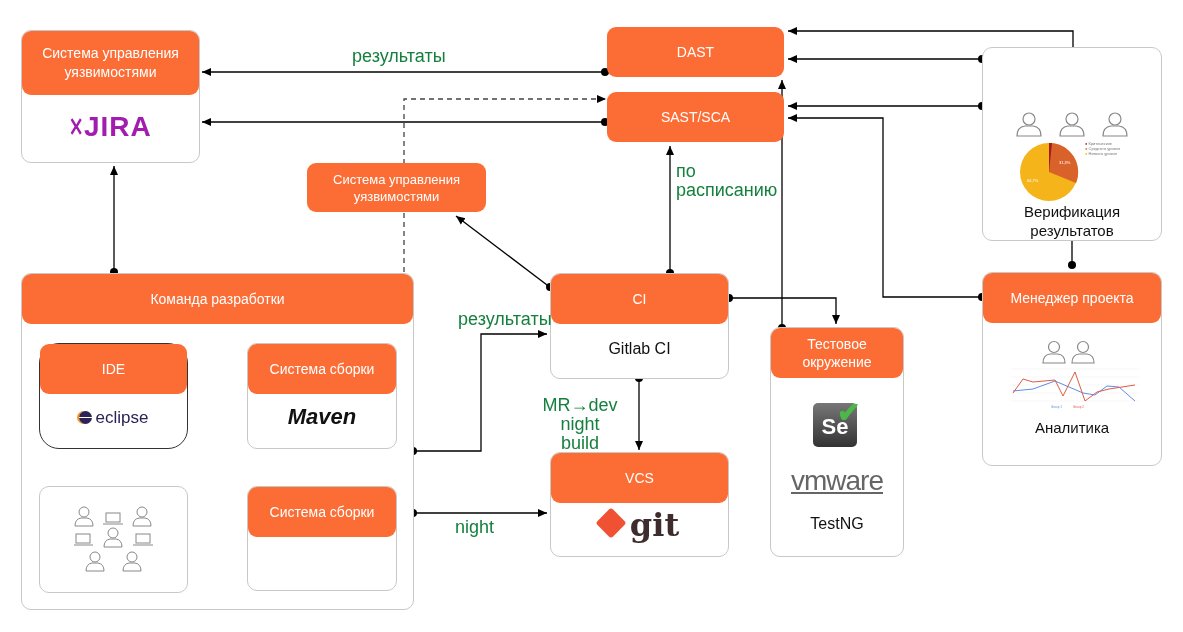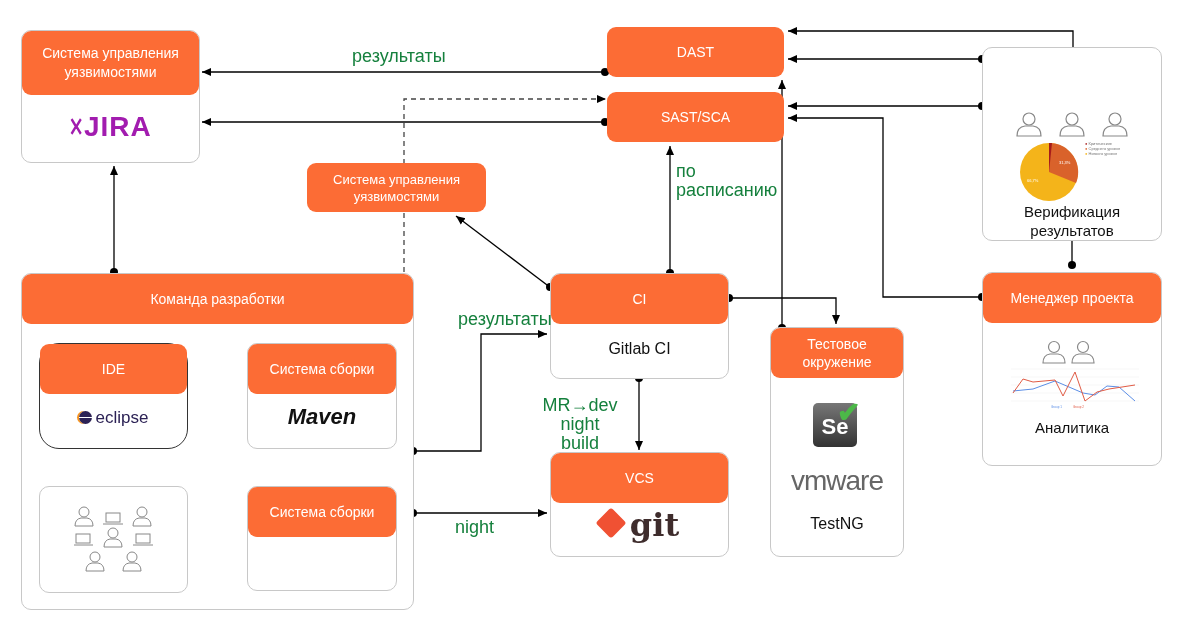--- a/index.html
+++ b/index.html
@@ -171,21 +171,21 @@
 <div class="box" style="left:550px;top:452px;width:179px;height:105px;">
   <div class="hdr" style="left:0;top:0;width:177px;height:50px;">VCS</div>
   <div style="position:absolute;left:0;top:53px;width:177px;text-align:center;font-size:32px;font-weight:bold;color:#3e2c2c;font-family:'DejaVu Serif',serif;">
     <span style="display:inline-block;width:22px;height:22px;background:#f05133;transform:rotate(45deg);vertical-align:2px;margin-right:8px;border-radius:3px;"></span><span>git</span>
   </div>
 </div>
 
 <div class="box" style="left:770px;top:327px;width:134px;height:230px;">
   <div class="hdr" style="left:0;top:0;width:132px;height:50px;line-height:18px;">Тестовое окружение</div>
   <div style="position:absolute;left:42px;top:75px;width:44px;height:44px;background:linear-gradient(#777,#333);border-radius:5px;color:#fff;font-size:22px;font-weight:bold;text-align:center;line-height:48px;">Se<span style="position:absolute;left:24px;top:-14px;color:#4cb848;font-size:28px;">✔</span></div>
-  <div style="position:absolute;left:0;top:137px;width:132px;text-align:center;font-size:28px;color:#666;letter-spacing:-1px;">vmware</div>
+  <div style="position:absolute;left:0;top:137px;width:132px;text-align:center;font-size:28px;color:#666;letter-spacing:-1px;text-decoration:underline;">vmware</div>
   <div class="plain" style="left:0;top:186px;width:132px;">TestNG</div>
 </div>
 
 <div class="box" style="left:982px;top:272px;width:180px;height:194px;">
   <div class="hdr" style="left:0;top:0;width:178px;height:50px;">Менеджер проекта</div>
   <svg class="icon" style="left:58px;top:66px;" width="60" height="26">
     <g stroke="#888" fill="none" stroke-width="1.2">
       <circle cx="13" cy="8" r="5.5"></circle>
         <path d="M2,24 Q2,16 9,15 L17,15 Q24,16 24,24 Z"></path>
       <circle cx="42" cy="8" r="5.5"></circle>

